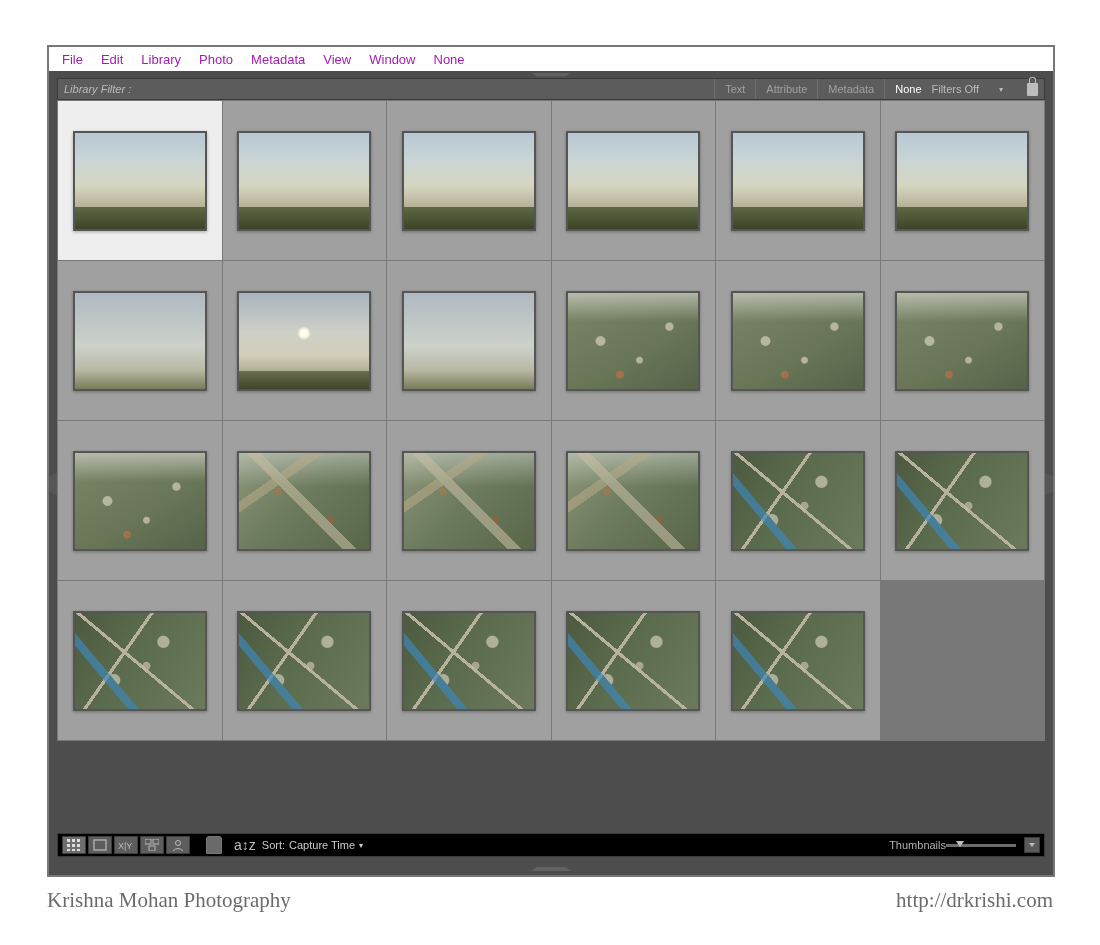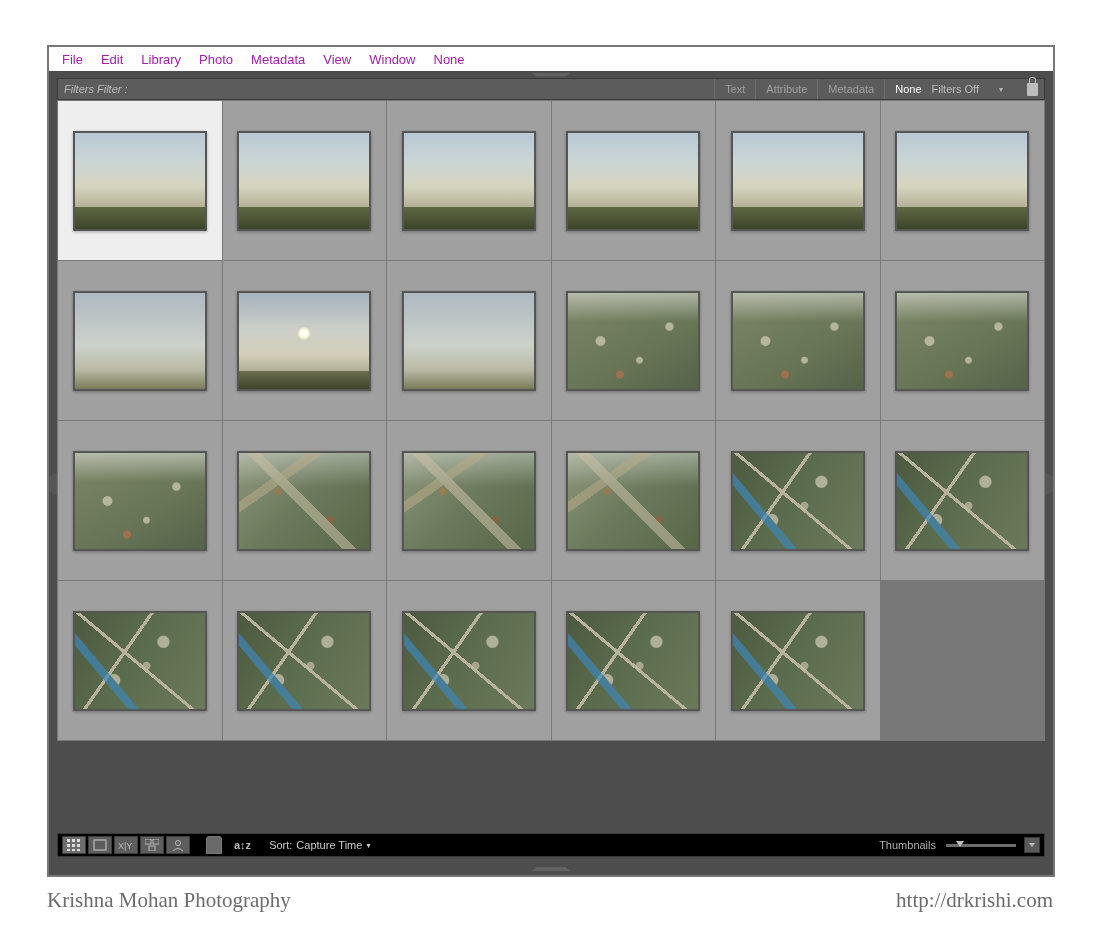--- a/index.html
+++ b/index.html
@@ -266,26 +266,26 @@
     background: #5d5d5d;
     border: 1px solid #3d3d3d;
     margin-right: 2px;
     display:flex; align-items:center; justify-content:center;
     cursor:pointer;
   }
   .view-btn.active { background: #6e6e6e; }
   .view-grid svg, .view-loupe svg, .view-compare svg, .view-survey svg, .view-people svg { display:block; }
   .vgap { width: 14px; }
   .paint { width:16px; height:18px; border:1px solid #777; border-radius:3px 3px 0 0; background:#6a6a6a; margin-right:12px; cursor:pointer;}
-  .sort-arrows { font-size:11px; color:#bbb; margin-right:18px; cursor:pointer;font-weight:bold;}
+  .sort-arrows { font-size:14px; color:#bbb; margin-right:6px; cursor:pointer;}
   .sort-label { margin-right:4px; }
   .sort-value { margin-right:4px; }
   .sort-arrow { font-size:8px; }
   .bottom-bar .flex { flex:1; }
-  .thumbs-label { margin-right:10px; color:#b0b0b0; }
+  .thumbs-label { color:#b0b0b0; }
   .thumbs-slider {
     width:70px; height:3px; background:#6c6c6c; position:relative; margin-right:8px;
   }
   .thumbs-slider::after{
     content:''; position:absolute; top:-3px; left:10px;
     width:0;height:0;border-left:4px solid transparent;border-right:4px solid transparent;border-top:6px solid #bdbdbd;
   }
   .dropdown-arrow { width:16px; height:16px; background:#5a5a5a; border:1px solid #3a3a3a; display:flex;align-items:center;justify-content:center;cursor:pointer;}
   .dropdown-arrow svg{display:block;}
   .bottom-notch{
@@ -331,21 +331,21 @@
     </div>
 
   <div class="workspace">
     <div class="top-notch">
         <span></span>
       </div>
     <div class="side-grip left"></div>
     <div class="side-grip right"></div>
 
     <div class="filter-bar">
-      <span class="label">Filters Filter :</span>
+      <span class="label">Library Filter :</span>
       <span class="spacer"></span>
       <span id="filter-tabs" style="display:flex;height:100%">
           <span class="filter-tab">Text</span>
           <span class="filter-tab">Attribute</span>
           <span class="filter-tab">Metadata</span>
           <span class="filter-tab active">None</span>
         </span>
       <span class="right">
         <span>Filters Off</span>
         <span style="font-size:8px">▾</span>

